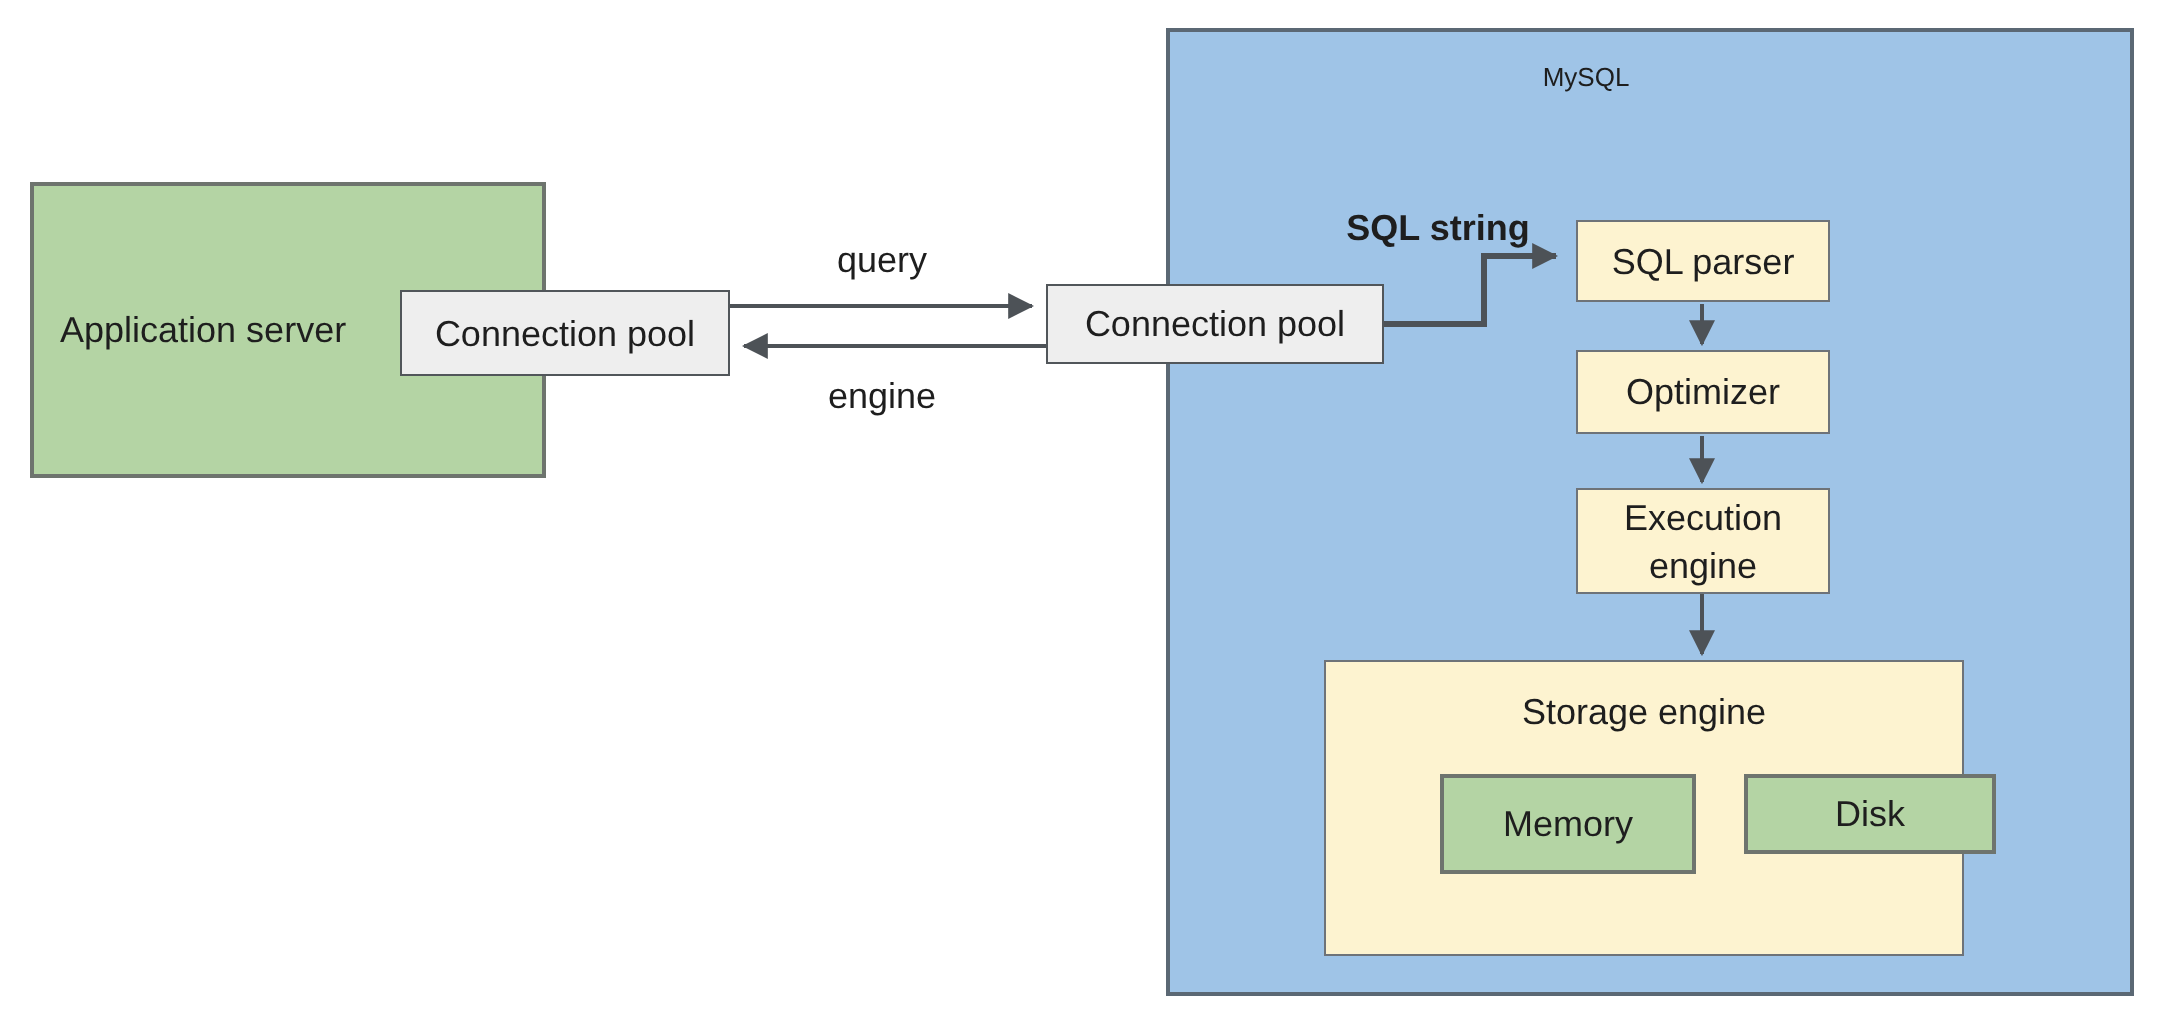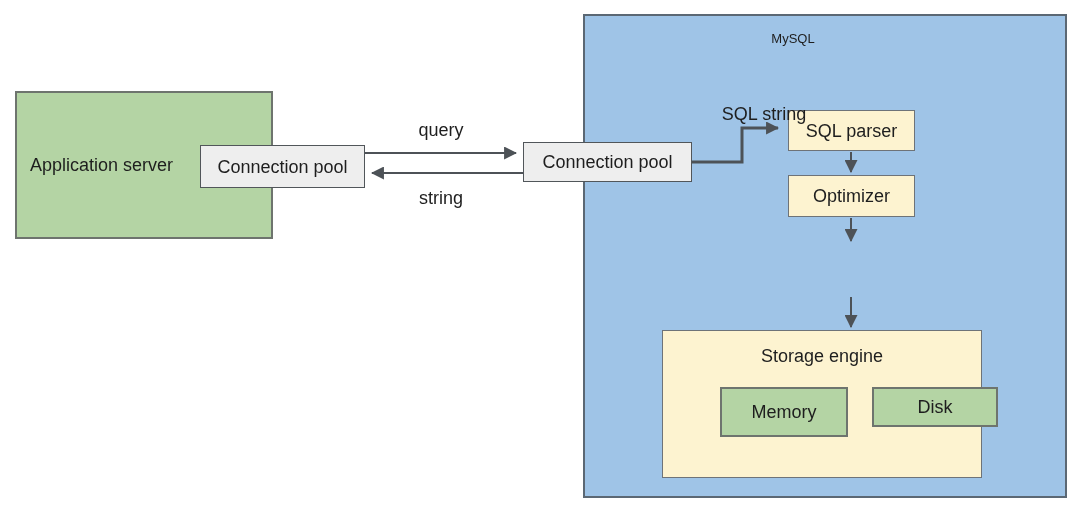--- a/index.html
+++ b/index.html
@@ -64,21 +64,21 @@
     z-index: 1;
   }
   .edge-label {
     position: absolute;
     font-size: 18px;
     z-index: 4;
     text-align: center;
   }
   .lbl-query  { left: 405px; top: 120px; width: 72px; }
   .lbl-return { left: 405px; top: 188px; width: 72px; }
-  .lbl-sqlstring { left: 708px; top: 104px; width: 112px; }
+  .lbl-sqlstring { left: 663px; top: 104px; width: 112px; font-weight: bold; }
   .sql-parser { left: 788px; top: 110px; width: 127px; height: 41px; z-index: 3; }
   .optimizer  { left: 788px; top: 175px; width: 127px; height: 42px; z-index: 3; }
   .execution  { left: 788px; top: 244px; width: 127px; height: 53px; z-index: 3; line-height: 24px; }
   .storage {
     left: 662px; top: 330px; width: 320px; height: 148px;
     z-index: 2;
     align-items: flex-start;
     padding-top: 13px;
   }
   .memory { left: 720px; top: 387px; width: 128px; height: 50px; border-width: 2px; z-index: 3; }
@@ -118,28 +118,31 @@
   </div>
 
   <div class="box grey-box cp-left">
     <span>Connection pool</span>
   </div>
   <div class="box grey-box cp-right">
     <span>Connection pool</span>
   </div>
 
   <div class="edge-label lbl-query">query</div>
-  <div class="edge-label lbl-return">string</div>
+  <div class="edge-label lbl-return">engine</div>
   <div class="edge-label lbl-sqlstring">SQL string</div>
 
   <div class="box yellow-box sql-parser">
     <span>SQL parser</span>
   </div>
   <div class="box yellow-box optimizer">
     <span>Optimizer</span>
+  </div>
+  <div class="box yellow-box execution">
+    <span>Execution engine</span>
   </div>
 
   <div class="box yellow-box storage">
     <span>Storage engine</span>
   </div>
   <div class="box green-box memory">
     <span>Memory</span>
   </div>
   <div class="box green-box disk">
     <span>Disk</span>

